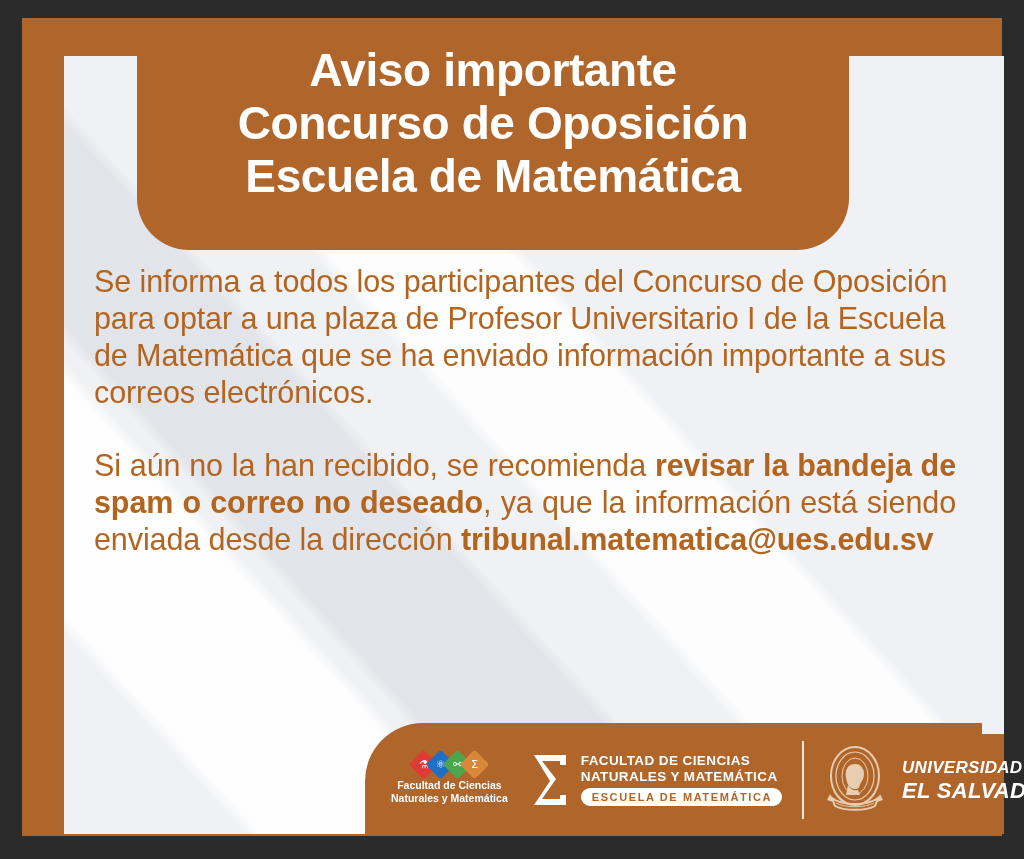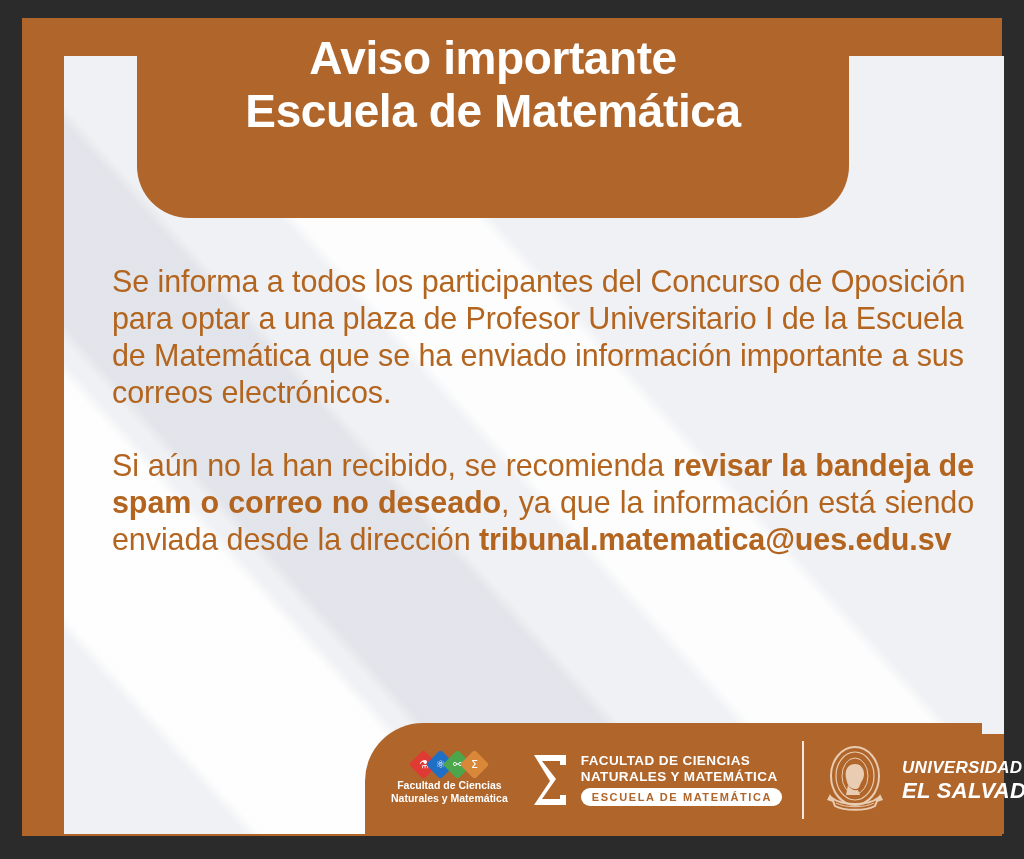--- a/index.html
+++ b/index.html
@@ -86,26 +86,26 @@
     border-top-left-radius: 58px;
     pointer-events: none;
   }
 
   
   #title-block {
     position: absolute;
     left: 157px;
     top: 18px;
     width: 712px;
-    height: 200px;
+    height: 232px;
     background: #b0652a;
     border-bottom-left-radius: 52px;
     border-bottom-right-radius: 52px;
     box-sizing: border-box;
-    padding-top: 14px;
+    padding-top: 26px;
     text-align: center;
     z-index: 5;
   }
   #title-block .tline {
     color: #ffffff;
     font-weight: bold;
     font-size: 46px;
     line-height: 53px;
     letter-spacing: -0.4px;
     white-space: nowrap;
@@ -271,24 +271,25 @@
 
   <div id="frame">
 
     <div id="card">
       <div id="sheen"></div>
       <div id="card-notch"></div>
     </div>
 
     <div id="title-block" style="left:115px; top:0px;">
       <div class="tline">Aviso importante</div>
+      <div class="tline">Concurso de Oposición</div>
       <div class="tline">Escuela de Matemática</div>
     </div>
 
-    <div id="body-copy" style="left:54px; top:245px;padding-left:36px;">
+    <div id="body-copy" style="left:36px; top:245px;padding-left:36px;">
       <p class="p1">Se informa a todos los participantes del Concurso de Oposición para optar a una plaza de Profesor Universitario I de la Escuela de Matemática que se ha enviado información importante a sus correos electrónicos.</p>
       <p class="p2"><span>Si aún no la han recibido, se recomienda </span><b>revisar la bandeja de spam o correo no deseado</b><span>, ya que la información está siendo enviada desde la dirección </span><b>tribunal.matematica@ues.edu.sv</b></p>
     </div>
 
     <div id="footer-band" style="left:343px; top:705px;">
 
       <div class="fac-logo">
         <div class="diamonds">
           <div class="diamond" style="background:#e03a35">
             <span>⚗</span>

